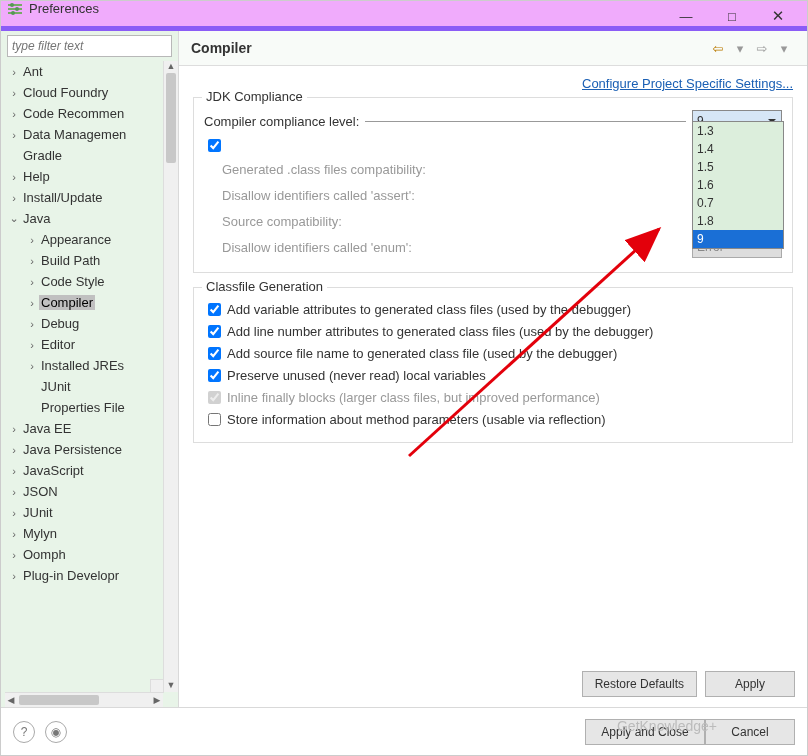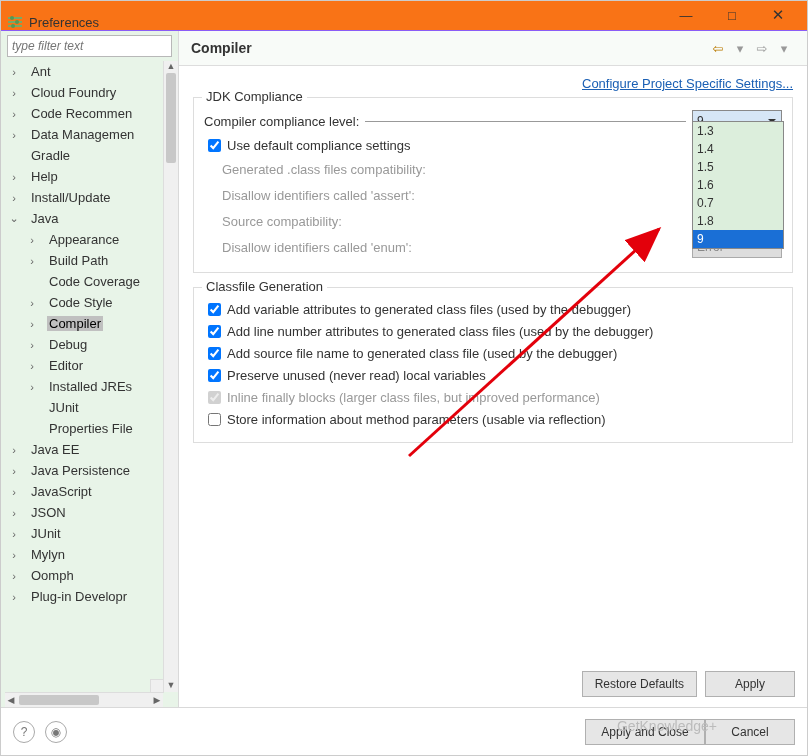--- a/index.html
+++ b/index.html
@@ -12,24 +12,24 @@
     width: 808px;
     height: 756px;
     position: relative;
     overflow: hidden;
     border: 1px solid #ccc;
   }
   
   .titlebar {
     height: 30px;
     display: flex;
-    align-items: flex-end;
+    align-items: flex-start;
     padding: 0 6px;
-    border-bottom: 1px solid #8b5cf6;
-    background: #f97316;
+    border-bottom: 5px solid #8b5cf6;
+    background: #f0abfc;
   }
   .titlebar .icon {
     width: 16px; height: 16px; margin-right: 6px;
     display: inline-flex; align-items: center; justify-content: center;
   }
   .titlebar .title { flex: 1; font-size: 13px; }
   .titlebar .winbtn {
     width: 46px; height: 30px;
     display: flex; align-items: center; justify-content: center;
     font-family: "Segoe UI Symbol", sans-serif;
@@ -88,21 +88,21 @@
   .tree-row .chev {
     width: 14px; text-align: center; color: #666; font-size: 11px;
     display: inline-block;
   }
   .tree-row.level-0 { padding-left: 2px; }
   .tree-row.level-1 { padding-left: 20px; }
   .tree-row.selected .label-text {
     background: #c0c0c0;
     color: #000;
   }
-  .label-text { padding: 0 2px; margin-left: 8px; }
+  .label-text { padding: 0 2px; }
   .tree-scroll-v {
     position: absolute; right:0; top:0; bottom:15px; width:15px;
     background: #f0f0f0; border-left:1px solid #ddd;
   }
   .tree-scroll-v .thumb {
     position:absolute; left:2px; right:2px; top:12px; height:90px;
     background:#c8c8c8; border-radius:2px;
   }
   .tree-scroll-v .arr {
     position:absolute; left:0; right:0; height:12px; text-align:center;
@@ -315,24 +315,20 @@
           </div>
           <div class="tree-row level-1">
             <span class="chev">›</span>
             <span class="label-text">Appearance</span>
           </div>
           <div class="tree-row level-1">
             <span class="chev">›</span>
             <span class="label-text">Build Path</span>
           </div>
           <div class="tree-row level-1">
-            <span class="chev"></span>
-            <span class="label-text">Code Coverage</span>
-          </div>
-          <div class="tree-row level-1">
             <span class="chev">›</span>
             <span class="label-text">Code Style</span>
           </div>
           <div class="tree-row level-1 selected">
             <span class="chev">›</span>
             <span class="label-text">Compiler</span>
           </div>
           <div class="tree-row level-1">
             <span class="chev">›</span>
             <span class="label-text">Debug</span>
@@ -429,21 +425,20 @@
                 <div class="opt">1.6</div>
                 <div class="opt">0.7</div>
                 <div class="opt">1.8</div>
                 <div class="opt sel">9</div>
               </div>
           </div>
         </div>
 
         <div class="chk-row">
           <input type="checkbox" class="chk" checked="" style="">
-          <span>Use default compliance settings</span>
         </div>
 
         <div class="form-row disabled" style="padding-left:18px">
           <span class="lbl">Generated .class files compatibility:</span>
         </div>
         <div class="form-row disabled" style="padding-left:18px">
           <span class="lbl">Disallow identifiers called 'assert':</span>
         </div>
         <div class="form-row disabled" style="padding-left:18px">
           <span class="lbl">Source compatibility:</span>

